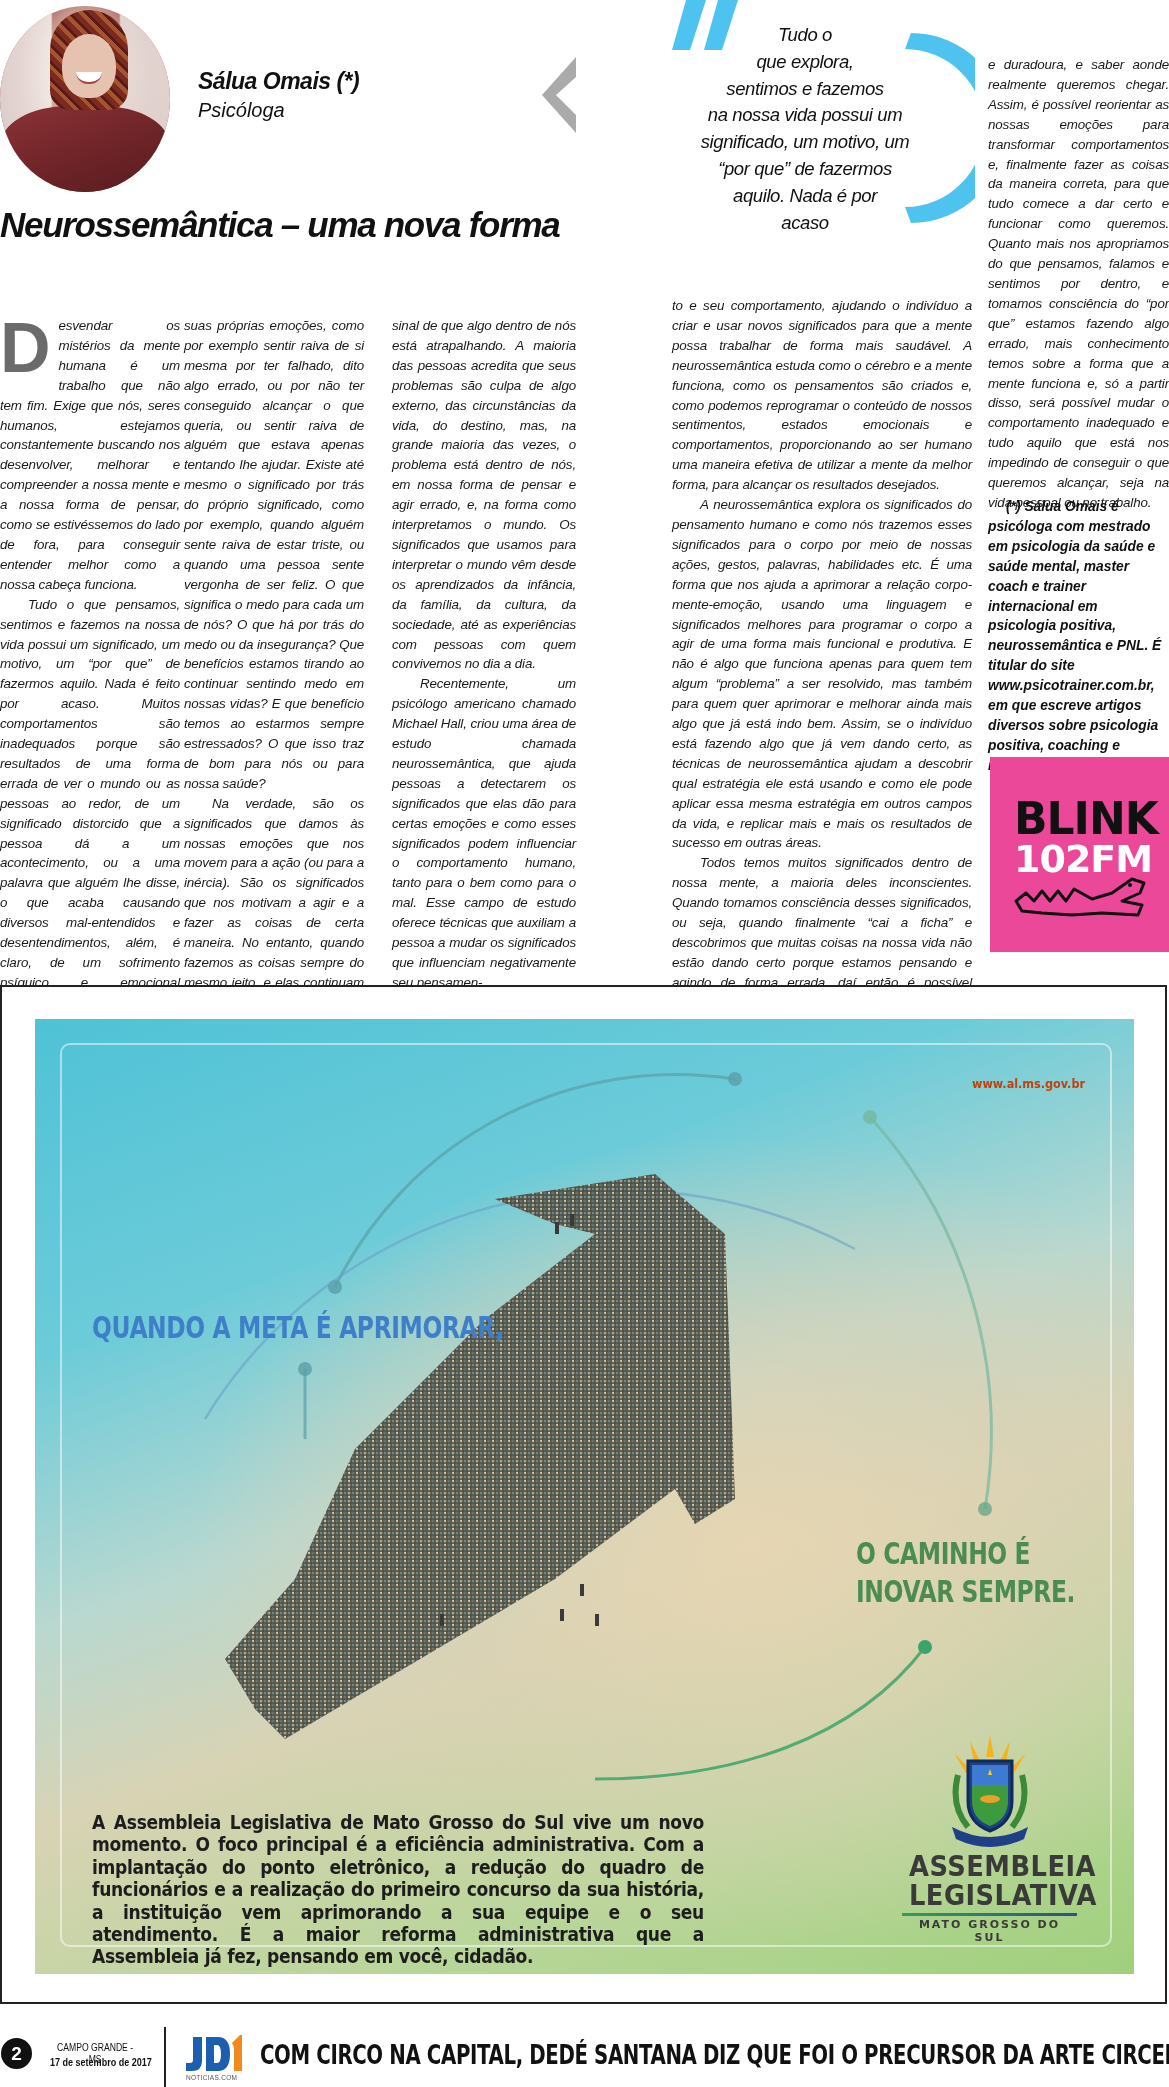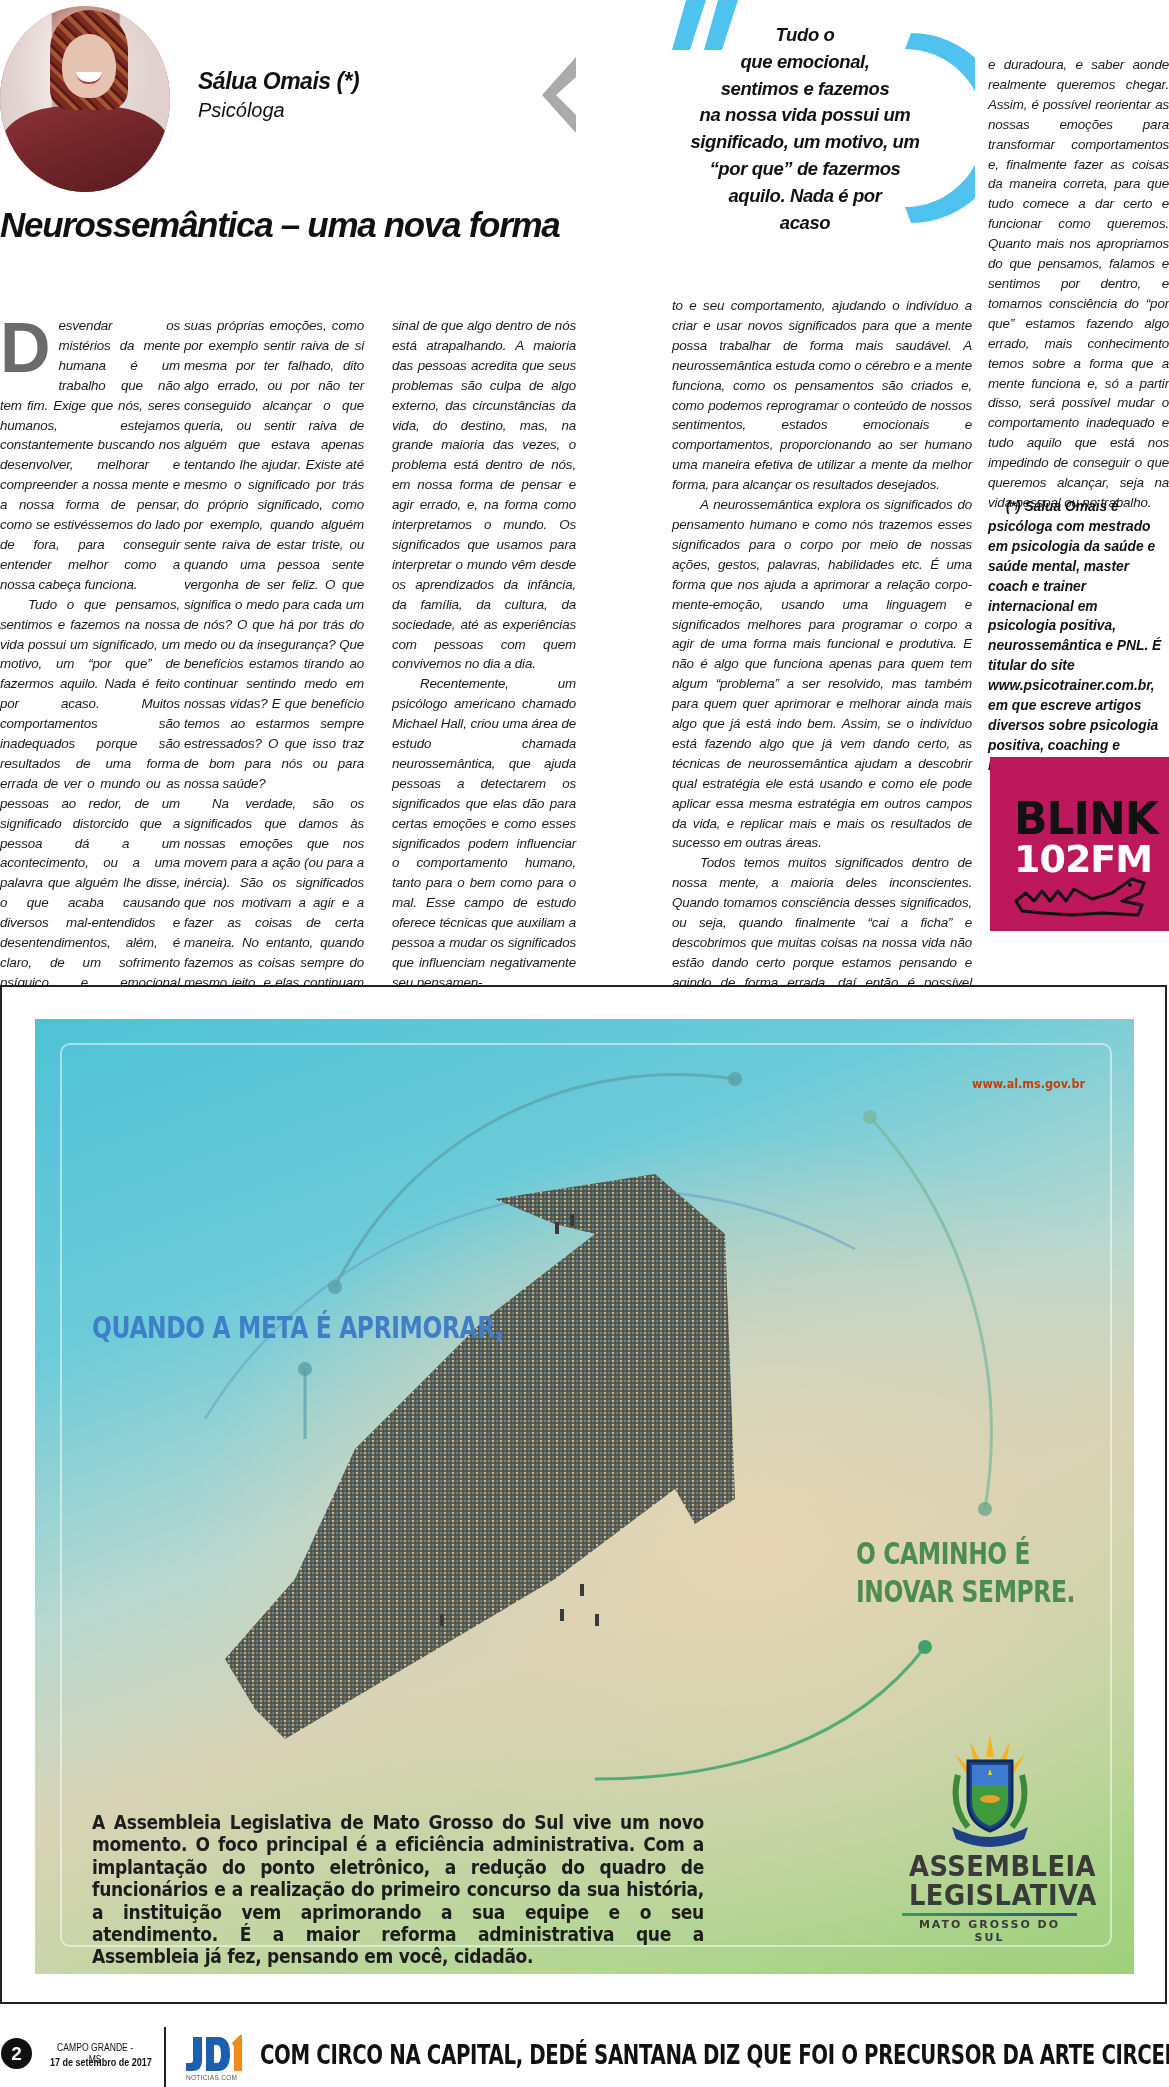--- a/index.html
+++ b/index.html
@@ -31,24 +31,24 @@
   .col4 { left: 672px; top: 296px; width: 300px; }
   .col5 { left: 988px; top: 55px; width: 181px; }
   .dropcap { float: left; font-size: 70px; line-height: 56px; font-weight: bold; font-style: normal; color: #6b6b6b; margin: 4px 8px 0 0; font-family: "Liberation Sans", sans-serif; }
 
   .bio { position:absolute; left: 988px; top: 497px; width: 181px; font-size: 13.8px; line-height: 19.9px; font-weight: bold; font-style: italic; color:#111; }
   .bio p { margin:0; text-indent: 18px; }
 
   
   .quote-marks { position:absolute; left: 672px; top: 0; width: 80px; height: 52px; }
   .quote-arc { position:absolute; left: 905px; top: 33px; width: 70px; height: 190px; }
-  .pull-quote { position:absolute; left: 690px; top: 22px; width: 230px; text-align:center; font-size: 18.5px; line-height: 26.8px; font-weight:bold; font-style: italic; letter-spacing: -0.4px; color:#111; }
-
-  
-  .blink { position:absolute; left: 990px; top: 757px; width: 179px; height: 174px; background: #be185d; }
+  .pull-quote { position:absolute; left: 690px; top: 22px; width: 230px; text-align:center; font-size: 18.5px; line-height: 26.8px; font-weight:normal; font-style: italic; letter-spacing: -0.4px; color:#111; }
+
+  
+  .blink { position:absolute; left: 990px; top: 757px; width: 179px; height: 195px; background: #ec4899; }
   .blink .b1 { position:absolute; left: 24px; top: 36px; font-size: 44px; font-weight: 900; color:#111; letter-spacing: -1px; font-family: "DejaVu Sans", sans-serif; }
   .blink .b2 { position:absolute; left: 24px; top: 80px; font-size: 38px; font-weight: 900; color:#fff; letter-spacing: -1px; font-family: "DejaVu Sans", sans-serif; }
   .blink svg { position:absolute; left: 22px; top: 114px; }
 
   
   .ad-frame { position:absolute; left: 0; top: 985px; width: 1167px; height: 1019px; border: 2px solid #222; border-left-width: 2px; background:#fff; box-sizing: border-box; }
   .ad { position:absolute; left: 35px; top: 1019px; width: 1099px; height: 955px; overflow:hidden;
     background:
       radial-gradient(ellipse at 65% 55%, rgba(231,214,178,0.95) 0%, rgba(220,210,180,0.6) 30%, rgba(220,210,180,0) 55%),
       linear-gradient(160deg, #4fc2d6 0%, #6ccbd9 25%, #b8d8d0 45%, #d8d3b4 60%, #b9d69a 80%, #9fd07c 100%); }
@@ -111,21 +111,21 @@
 
 <svg class="quote-marks" viewBox="0 0 80 52">
   <polygon points="14,0 34,0 18,50 0,50" fill="#4ec3ef"></polygon>
   <polygon points="46,0 66,0 50,50 32,50" fill="#4ec3ef"></polygon>
 </svg>
 <svg class="quote-arc" viewBox="0 0 70 190">
   <path d="M6,0 A95,95 0 0 1 6,190 L0,174 A78,78 0 0 0 0,16 Z" fill="#4ec3ef"></path>
 </svg>
 <div class="pull-quote">
   <div>Tudo o</div>
-  <div>que emocional,</div>
+  <div>que explora,</div>
   <div>sentimos e fazemos</div>
   <div>na nossa vida possui um</div>
   <div>significado, um motivo, um</div>
   <div>“por que” de fazermos</div>
   <div>aquilo. Nada é por</div>
   <div>acaso</div>
 </div>
 
 <div class="col col4">
   <p>to e seu comportamento, ajudando o indivíduo a criar e usar novos significados para que a mente possa trabalhar de forma mais saudável. A neurossemântica estuda como o cérebro e a mente funciona, como os pensamentos são criados e, como podemos reprogramar o conteúdo de nossos sentimentos, estados emocionais e comportamentos, proporcionando ao ser humano uma maneira efetiva de utilizar a mente da melhor forma, para alcançar os resultados desejados.</p>

